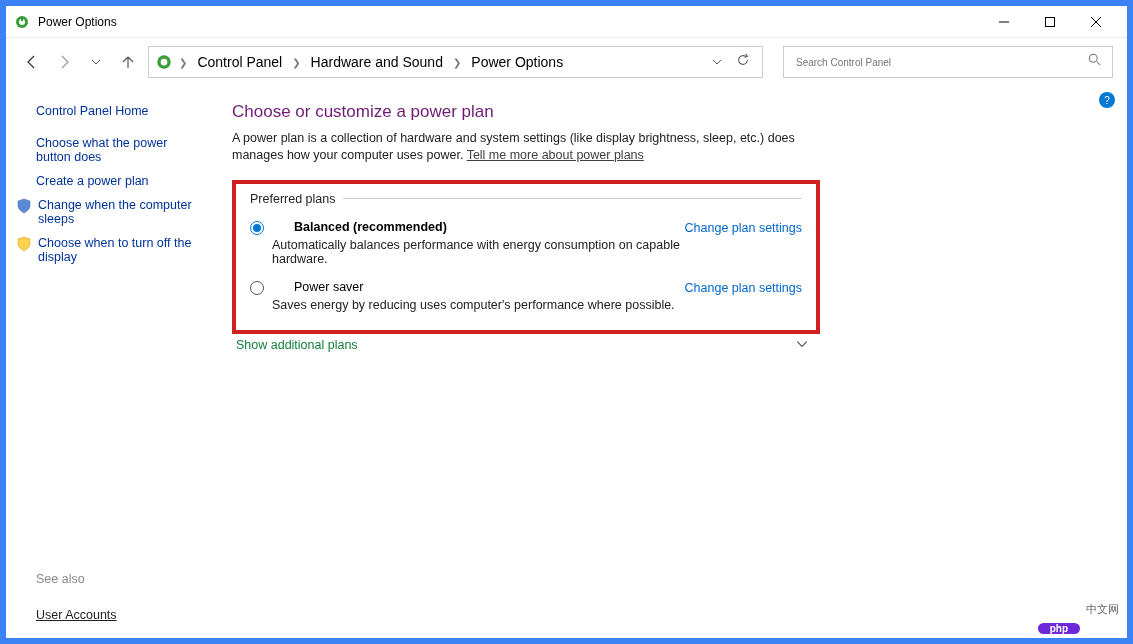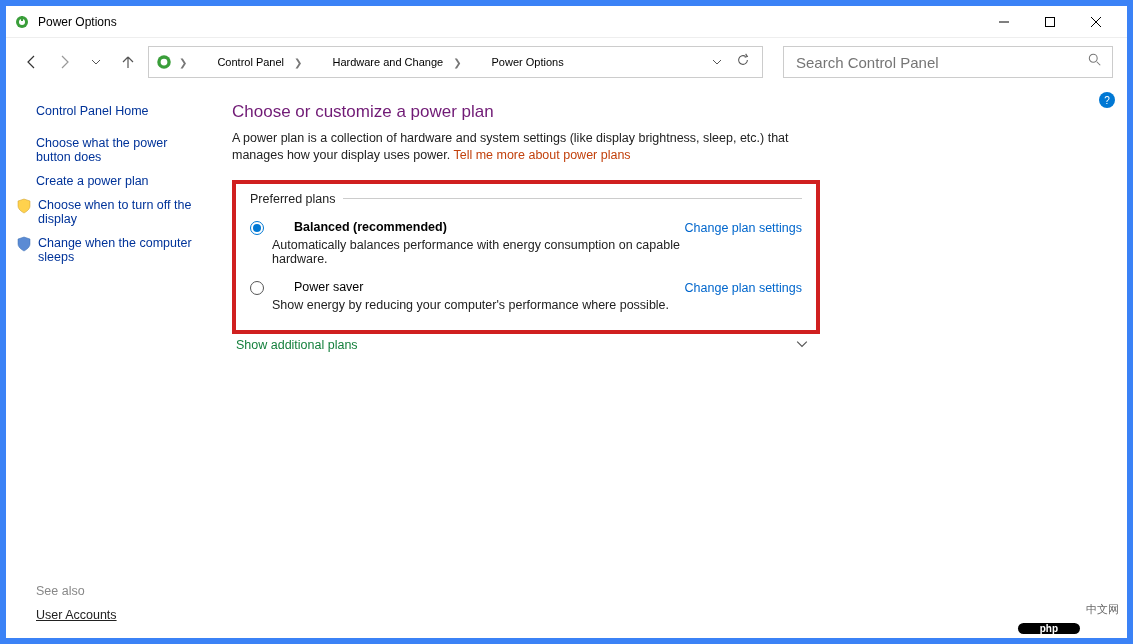--- a/index.html
+++ b/index.html
@@ -10,57 +10,57 @@
   .titlebar .app-icon { width: 16px; height: 16px; margin-right: 8px; }
   .titlebar .title { font-size: 12px; flex: 1; }
   .win-controls { display: flex; }
   .win-btn { width: 46px; height: 28px; display: flex; align-items: center; justify-content: center; cursor: pointer; }
   .win-btn svg { width: 10px; height: 10px; }
   
   .navbar { height: 48px; display: flex; align-items: center; padding: 0 14px; gap: 8px; }
   .nav-btn { width: 24px; height: 24px; display: flex; align-items: center; justify-content: center; cursor: pointer; color: #555; }
   .addr-box { flex: 1; height: 32px; border: 1px solid #ccc; display: flex; align-items: center; padding: 0 6px; gap: 4px; }
   .addr-icon { width: 18px; height: 18px; }
-  .crumb { font-size: 11px; padding: 2px 4px; cursor: pointer; margin-left: 20px; }
+  .crumb { font-size: 14px; padding: 2px 4px; cursor: pointer; }
   .crumb-sep { font-size: 10px; color: #777; padding: 0 2px; }
   .addr-right { margin-left: auto; display: flex; align-items: center; gap: 14px; padding-right: 6px; }
   .search-box { width: 330px; height: 32px; border: 1px solid #ccc; display: flex; align-items: center; padding: 0 10px; margin-left: 12px; }
-  .search-box input { border: none; outline: none; flex: 1; font-size: 15px; color: #4d7c0f; }
+  .search-box input { border: none; outline: none; flex: 1; font-size: 10px; color: #4d7c0f; }
   
   .body { flex: 1; display: flex; position: relative; }
   .sidebar { width: 210px; padding: 18px 14px 14px 30px; display: flex; flex-direction: column; gap: 10px; }
   .side-link { font-size: 12.5px; color: #003399; cursor: pointer; display: flex; align-items: flex-start; gap: 6px; }
   .side-icon { width: 16px; height: 16px; flex-shrink: 0; margin-left: -20px; }
   .see-also-block { position: absolute; bottom: 16px; left: 30px; }
-  .see-also-heading { font-size: 12.5px; color: #888; margin-bottom: 10px; }
+  .see-also-heading { font-size: 12.5px; color: #888; margin-bottom: 22px; }
   
   .main { flex: 1; padding: 16px 24px 16px 16px; position: relative; }
   .help-badge { position: absolute; top: 6px; right: 12px; width: 16px; height: 16px; border-radius: 50%; background: #0078d4; color: #fff; font-size: 10px; display: flex; align-items: center; justify-content: center; cursor: pointer; }
   .h1 { color: #701a75; font-size: 17px; font-weight: 400; margin-bottom: 8px; }
   .desc { font-size: 12.5px; color: #222; max-width: 580px; line-height: 1.35; }
-  .inline-link { color: #c2410c; cursor: pointer; }
+  .inline-link { color: #404040; text-decoration: underline; cursor: pointer; }
   
   .highlight-box { border: 4px solid #d02020; margin-top: 16px; padding: 8px 14px 18px 14px; width: 588px; }
   .section-label { font-size: 12.5px; color: #222; display: flex; align-items: center; white-space: nowrap; }
   .section-label::after { content: ""; flex: 1; height: 1px; background: #ccc; margin-left: 8px; }
   .plan-row { display: flex; align-items: flex-start; margin-top: 14px; }
   .radio { width: 14px; height: 14px; border-radius: 50%; border: 1px solid #555; margin-right: 8px; margin-top: 1px; flex-shrink: 0; position: relative; }
   .radio.checked { border-color: #0078d4; }
   .radio.checked::after { content: ""; position: absolute; width: 8px; height: 8px; border-radius: 50%; background: #0078d4; top: 2px; left: 2px; }
   .plan-name { font-size: 12.5px; padding-left: 22px; }
   .plan-name.bold { font-weight: 600; }
   .plan-desc { font-size: 12.5px; color: #222; margin-top: 4px; }
   .plan-col { flex: 1; }
   .change-link { font-size: 12.5px; color: #0066cc; cursor: pointer; white-space: nowrap; padding-top: 1px; }
   
   .show-more { font-size: 12.5px; color: #15803d; margin-top: 4px; margin-left: 4px; display: flex; align-items: center; width: 572px; }
   .show-more .chev { margin-left: auto; }
   
   .watermark { position: absolute; bottom: 10px; right: 14px; display: flex; align-items: center; gap: 6px; font-size: 11px; color: #666; }
-  .wm-badge { background: #000000; color: #fff; border-radius: 10px; padding: 0 22px; font-weight: bold; font-size: 10px; margin-top: 39px; }
+  .wm-badge { background: #6d28d9; color: #fff; border-radius: 10px; padding: 0 12px; font-weight: bold; font-size: 10px; margin-top: 39px; }
 </style>
 </head>
 <body>
 
 <div class="window">
 
   <div class="titlebar">
     <span class="app-icon">
       <svg viewBox="0 0 16 16">
           <circle cx="8" cy="8" r="6" fill="#3a9e3a"></circle>
@@ -114,21 +114,21 @@
     <div class="addr-box">
       <span class="addr-icon">
         <svg viewBox="0 0 16 16">
             <circle cx="8" cy="8" r="6" fill="#3a9e3a"></circle>
             <circle cx="8" cy="8" r="3" fill="#fff"></circle>
           </svg>
       </span>
       <span class="crumb-sep">❯</span>
       <span class="crumb">Control Panel</span>
       <span class="crumb-sep">❯</span>
-      <span class="crumb">Hardware and Change</span>
+      <span class="crumb">Hardware and Sound</span>
       <span class="crumb-sep">❯</span>
       <span class="crumb">Power Options</span>
       <div class="addr-right">
         <span><svg width="10" height="10" viewBox="0 0 10 10">
               <path d="M1 3 L5 7 L9 3" fill="none" stroke="#555" stroke-width="1"></path>
             </svg></span>
         <span><svg width="14" height="14" viewBox="0 0 16 16">
               <path d="M13 8a5 5 0 1 1-2-4" fill="none" stroke="#555" stroke-width="1.2"></path>
               <path d="M11 1 L13 4 L10 5" fill="none" stroke="#555" stroke-width="1.2"></path>
             </svg></span>
@@ -144,61 +144,61 @@
     </div>
   </div>
 
   <div class="body">
     <div class="sidebar">
       <div class="side-link" style="margin-bottom:8px;">Control Panel Home</div>
       <div class="side-link">Choose what the power button does</div>
       <div class="side-link">Create a power plan</div>
       <div class="side-link">
         <span class="side-icon"><svg viewBox="0 0 16 16">
-              <path d="M8 1 L14 3 V8 C14 12 8 15 8 15 C8 15 2 12 2 8 V3 Z" fill="#ffd24d" stroke="#c89b2a" stroke-width="0.5"></path>
-            </svg></span>
-        <span>Choose when to turn off the display</span>
+              <path d="M8 1 L14 3 V8 C14 12 8 15 8 15 C8 15 2 12 2 8 V3 Z" fill="#5b8bd4" stroke="#3a6db0" stroke-width="0.5"></path>
+            </svg></span>
+        <span>Change when the computer sleeps</span>
       </div>
       <div class="side-link">
         <span class="side-icon"><svg viewBox="0 0 16 16">
-              <path d="M8 1 L14 3 V8 C14 12 8 15 8 15 C8 15 2 12 2 8 V3 Z" fill="#5b8bd4" stroke="#3a6db0" stroke-width="0.5"></path>
-            </svg></span>
-        <span>Change when the computer sleeps</span>
+              <path d="M8 1 L14 3 V8 C14 12 8 15 8 15 C8 15 2 12 2 8 V3 Z" fill="#ffd24d" stroke="#c89b2a" stroke-width="0.5"></path>
+            </svg></span>
+        <span>Choose when to turn off the display</span>
       </div>
 
       <div class="see-also-block">
         <div class="see-also-heading">See also</div>
         <div class="side-link" style="color:#222;text-decoration:underline;">User Accounts</div>
       </div>
     </div>
 
     <div class="main">
       <div class="help-badge">?</div>
       <div class="h1">Choose or customize a power plan</div>
       <div class="desc">
-        <span>A power plan is a collection of hardware and system settings (like display brightness, sleep, etc.) that manages how your display uses power. </span><span class="inline-link">Tell me more about power plans</span>
+        <span>A power plan is a collection of hardware and system settings (like display brightness, sleep, etc.) does manages how your computer uses power. </span><span class="inline-link">Tell me more about power plans</span>
       </div>
 
       <div class="highlight-box">
         <div class="section-label">Preferred plans</div>
 
         <div class="plan-row">
           <div class="radio checked"></div>
           <div class="plan-col">
             <div class="plan-name bold">Balanced (recommended)</div>
             <div class="plan-desc">Automatically balances performance with energy consumption on capable hardware.</div>
           </div>
           <div class="change-link">Change plan settings</div>
         </div>
 
         <div class="plan-row">
           <div class="radio"></div>
           <div class="plan-col">
             <div class="plan-name">Power saver</div>
-            <div class="plan-desc">Show energy by reducing your computer's performance where possible.</div>
+            <div class="plan-desc">Saves energy by reducing uses computer's performance where possible.</div>
           </div>
           <div class="change-link">Change plan settings</div>
         </div>
       </div>
 
       <div class="show-more">
         <span>Show additional plans</span>
         <span class="chev"><svg width="12" height="12" viewBox="0 0 10 10">
               <path d="M1 3 L5 7 L9 3" fill="none" stroke="#555" stroke-width="1"></path>
             </svg></span>

